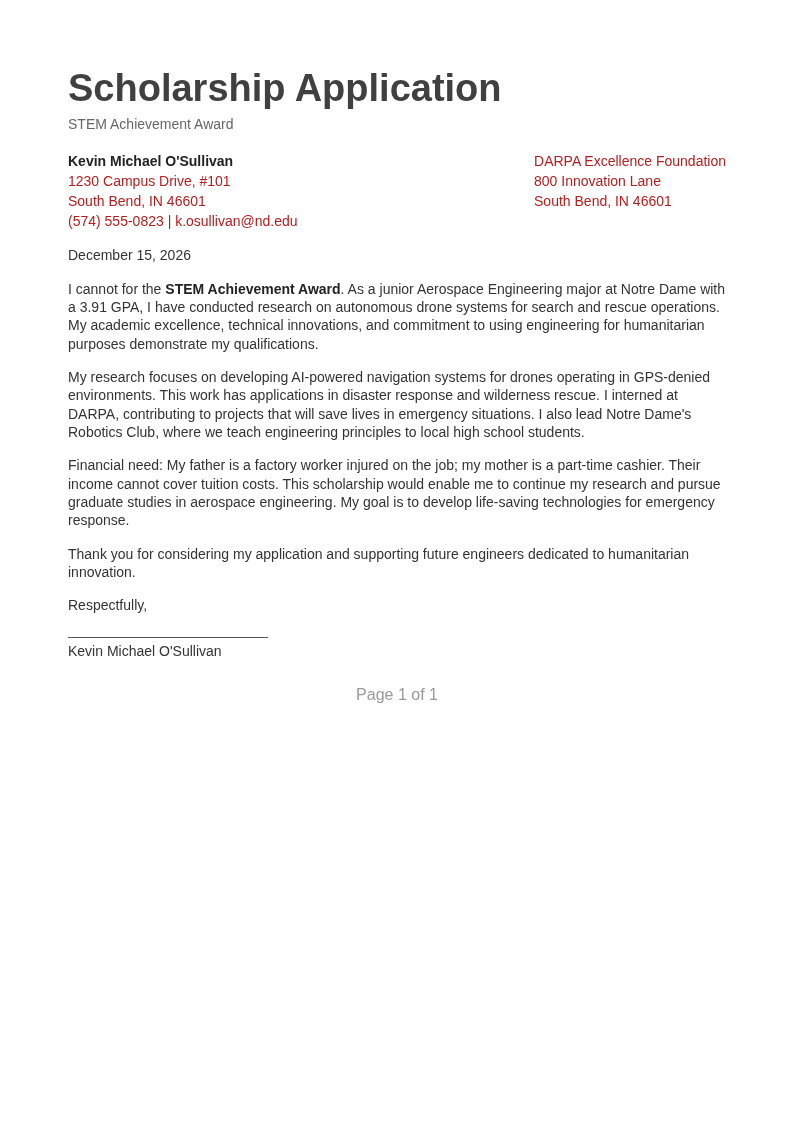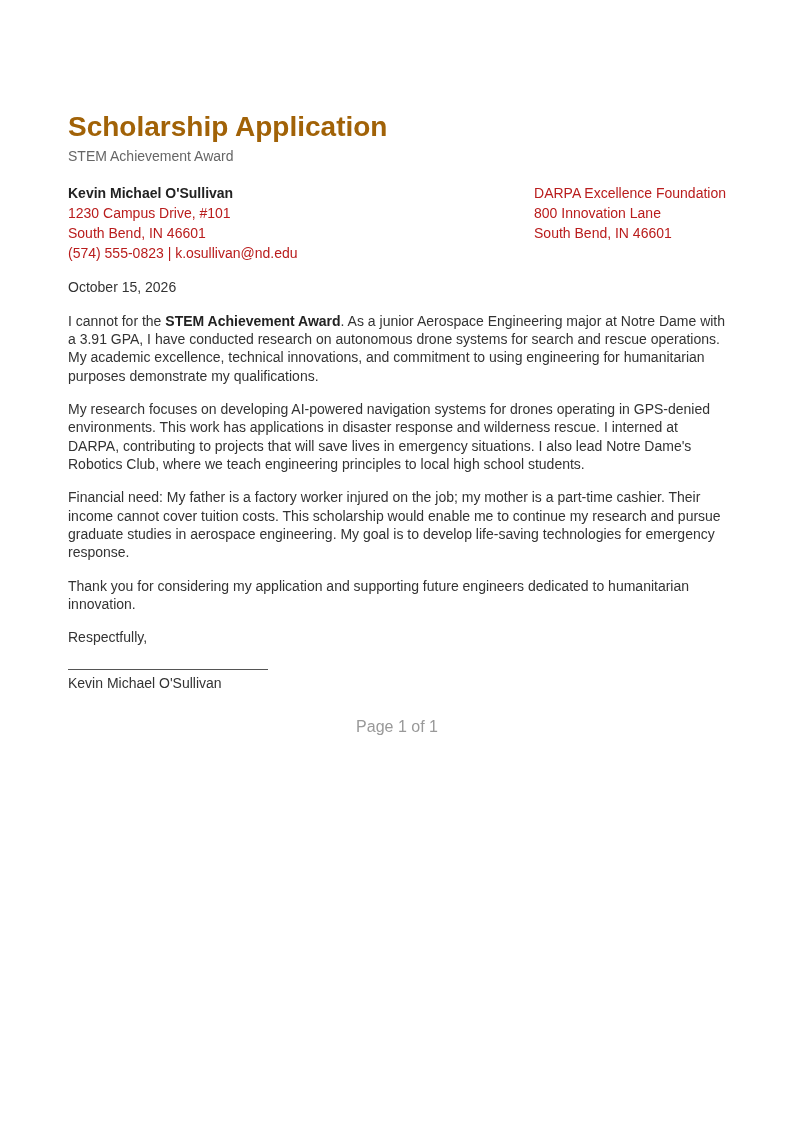--- a/index.html
+++ b/index.html
@@ -11,25 +11,24 @@
     color: #333333;
     overflow: hidden;
   }
   .page {
     width: 794px;
     height: 1123px;
     padding: 66px 68px 0 68px;
     background: #ffffff;
   }
   h1.doc-title {
-    font-size: 28px;
+    font-size: 38px;
     line-height: 1.2;
     font-weight: bold;
-    color: #a16207;
-    margin-top: 44px;
+    color: #404040;
   }
   .doc-subtitle {
     font-size: 14px;
     line-height: 1.4;
     color: #666666;
     margin-top: 3px;
   }
   .addresses {
     display: flex;
     justify-content: space-between;
@@ -83,21 +82,21 @@
       <div class="addr-line">(574) 555-0823 | k.osullivan@nd.edu</div>
     </div>
     <div class="recipient-block">
       <div class="addr-line">DARPA Excellence Foundation</div>
       <div class="addr-line">800 Innovation Lane</div>
       <div class="addr-line">South Bend, IN 46601</div>
     </div>
   </div>
 
   <div class="letter-body">
-    <p>October 15, 2026</p>
+    <p>December 15, 2026</p>
     <p><span>I cannot for the </span><strong>STEM Achievement Award</strong><span>. As a junior Aerospace Engineering major at Notre Dame with a 3.91 GPA, I have conducted research on autonomous drone systems for search and rescue operations. My academic excellence, technical innovations, and commitment to using engineering for humanitarian purposes demonstrate my qualifications.</span></p>
     <p>My research focuses on developing AI-powered navigation systems for drones operating in GPS-denied environments. This work has applications in disaster response and wilderness rescue. I interned at DARPA, contributing to projects that will save lives in emergency situations. I also lead Notre Dame's Robotics Club, where we teach engineering principles to local high school students.</p>
     <p>Financial need: My father is a factory worker injured on the job; my mother is a part-time cashier. Their income cannot cover tuition costs. This scholarship would enable me to continue my research and pursue graduate studies in aerospace engineering. My goal is to develop life-saving technologies for emergency response.</p>
     <p>Thank you for considering my application and supporting future engineers dedicated to humanitarian innovation.</p>
     <p>Respectfully,</p>
   </div>
 
   <div class="signature-block">
     <div class="signature-line"></div>
     <div class="signature-name">Kevin Michael O'Sullivan</div>

